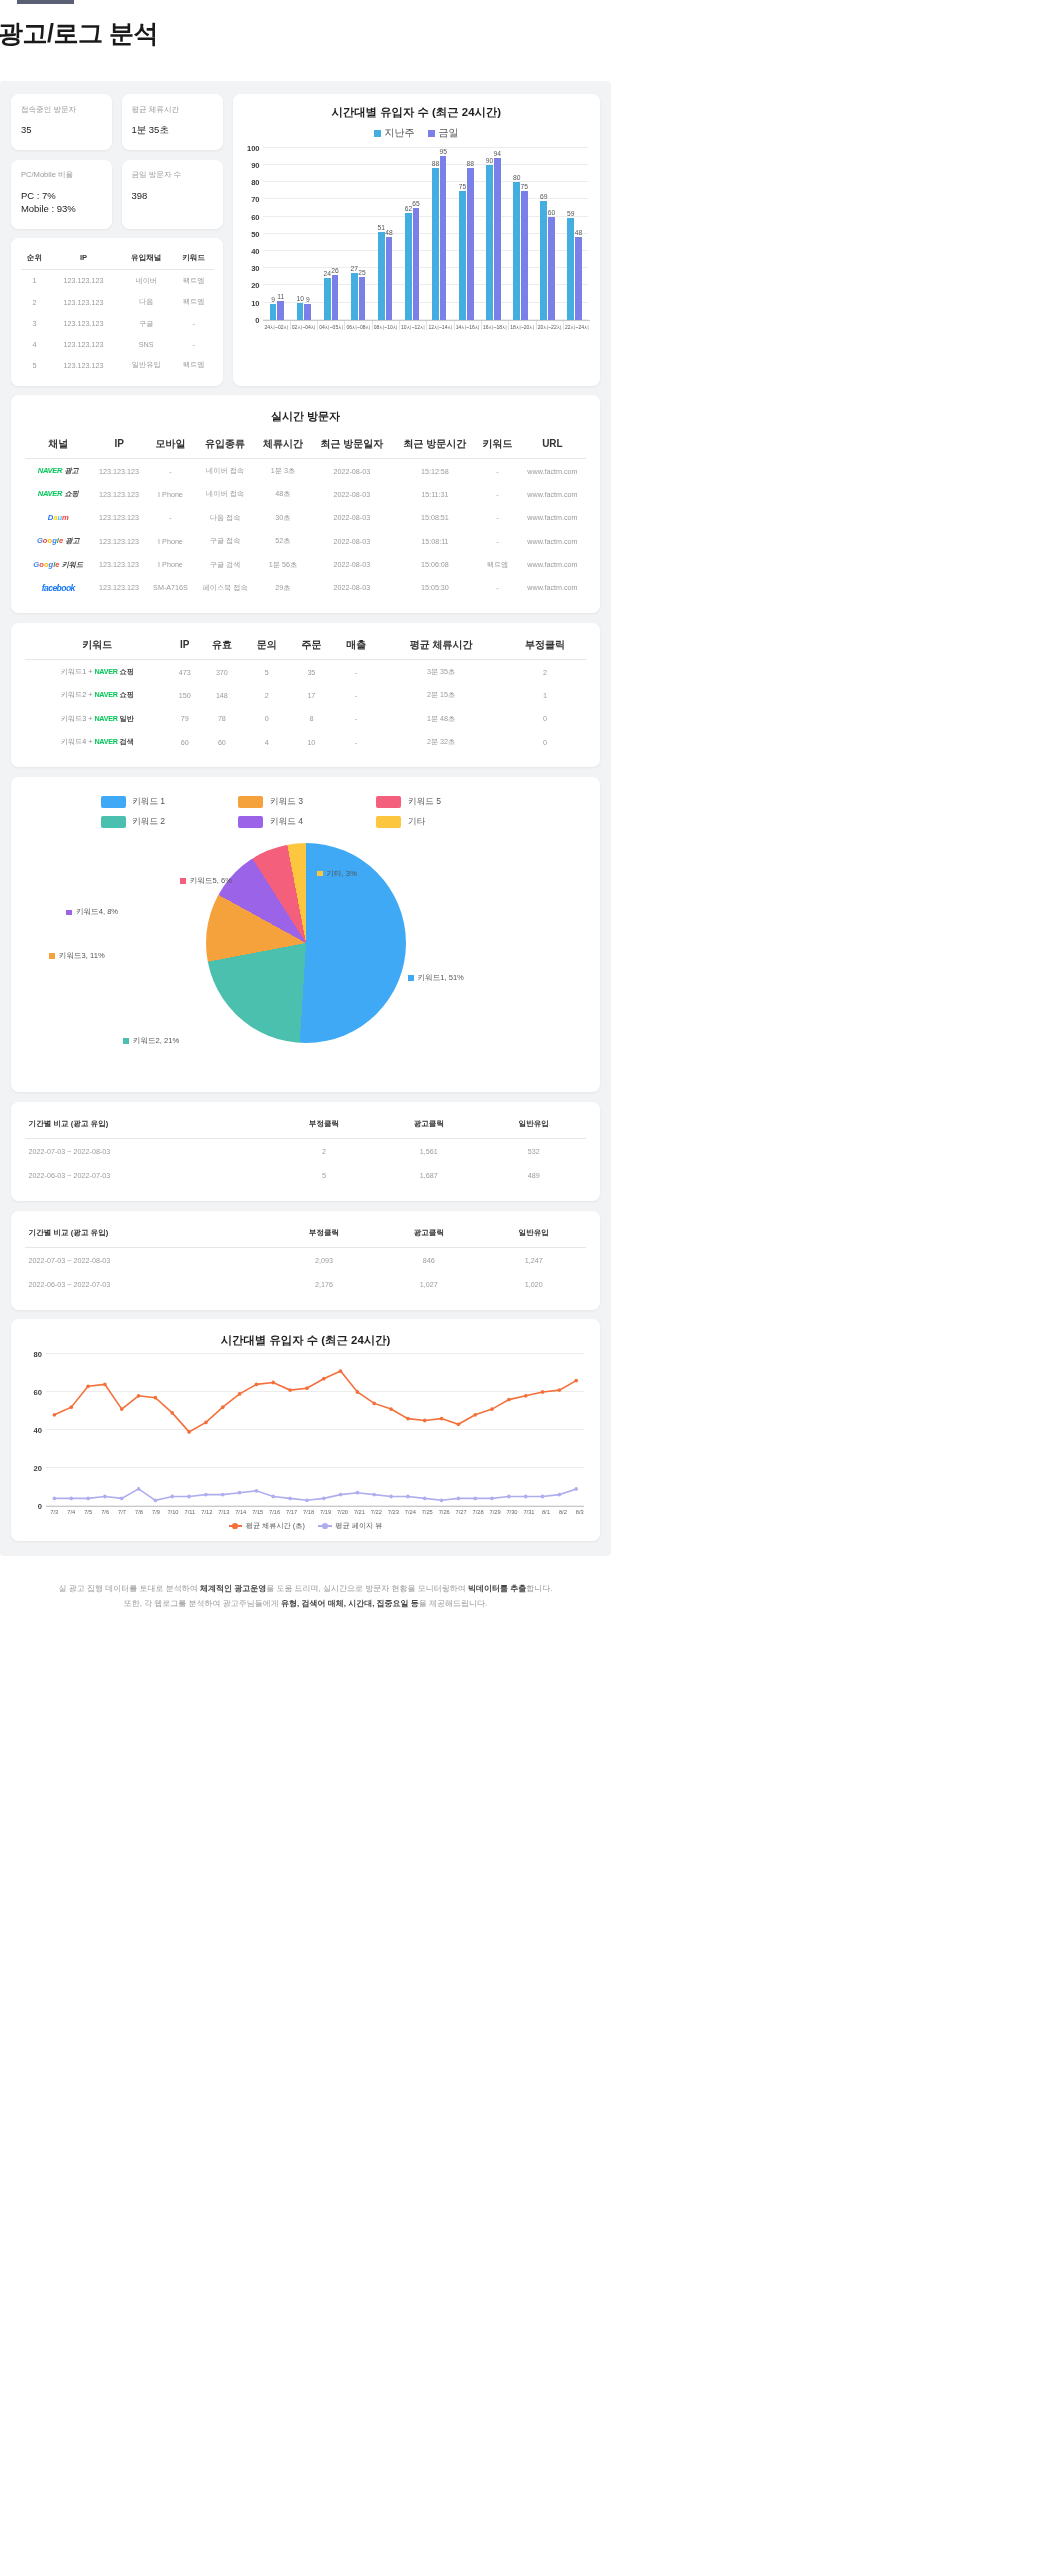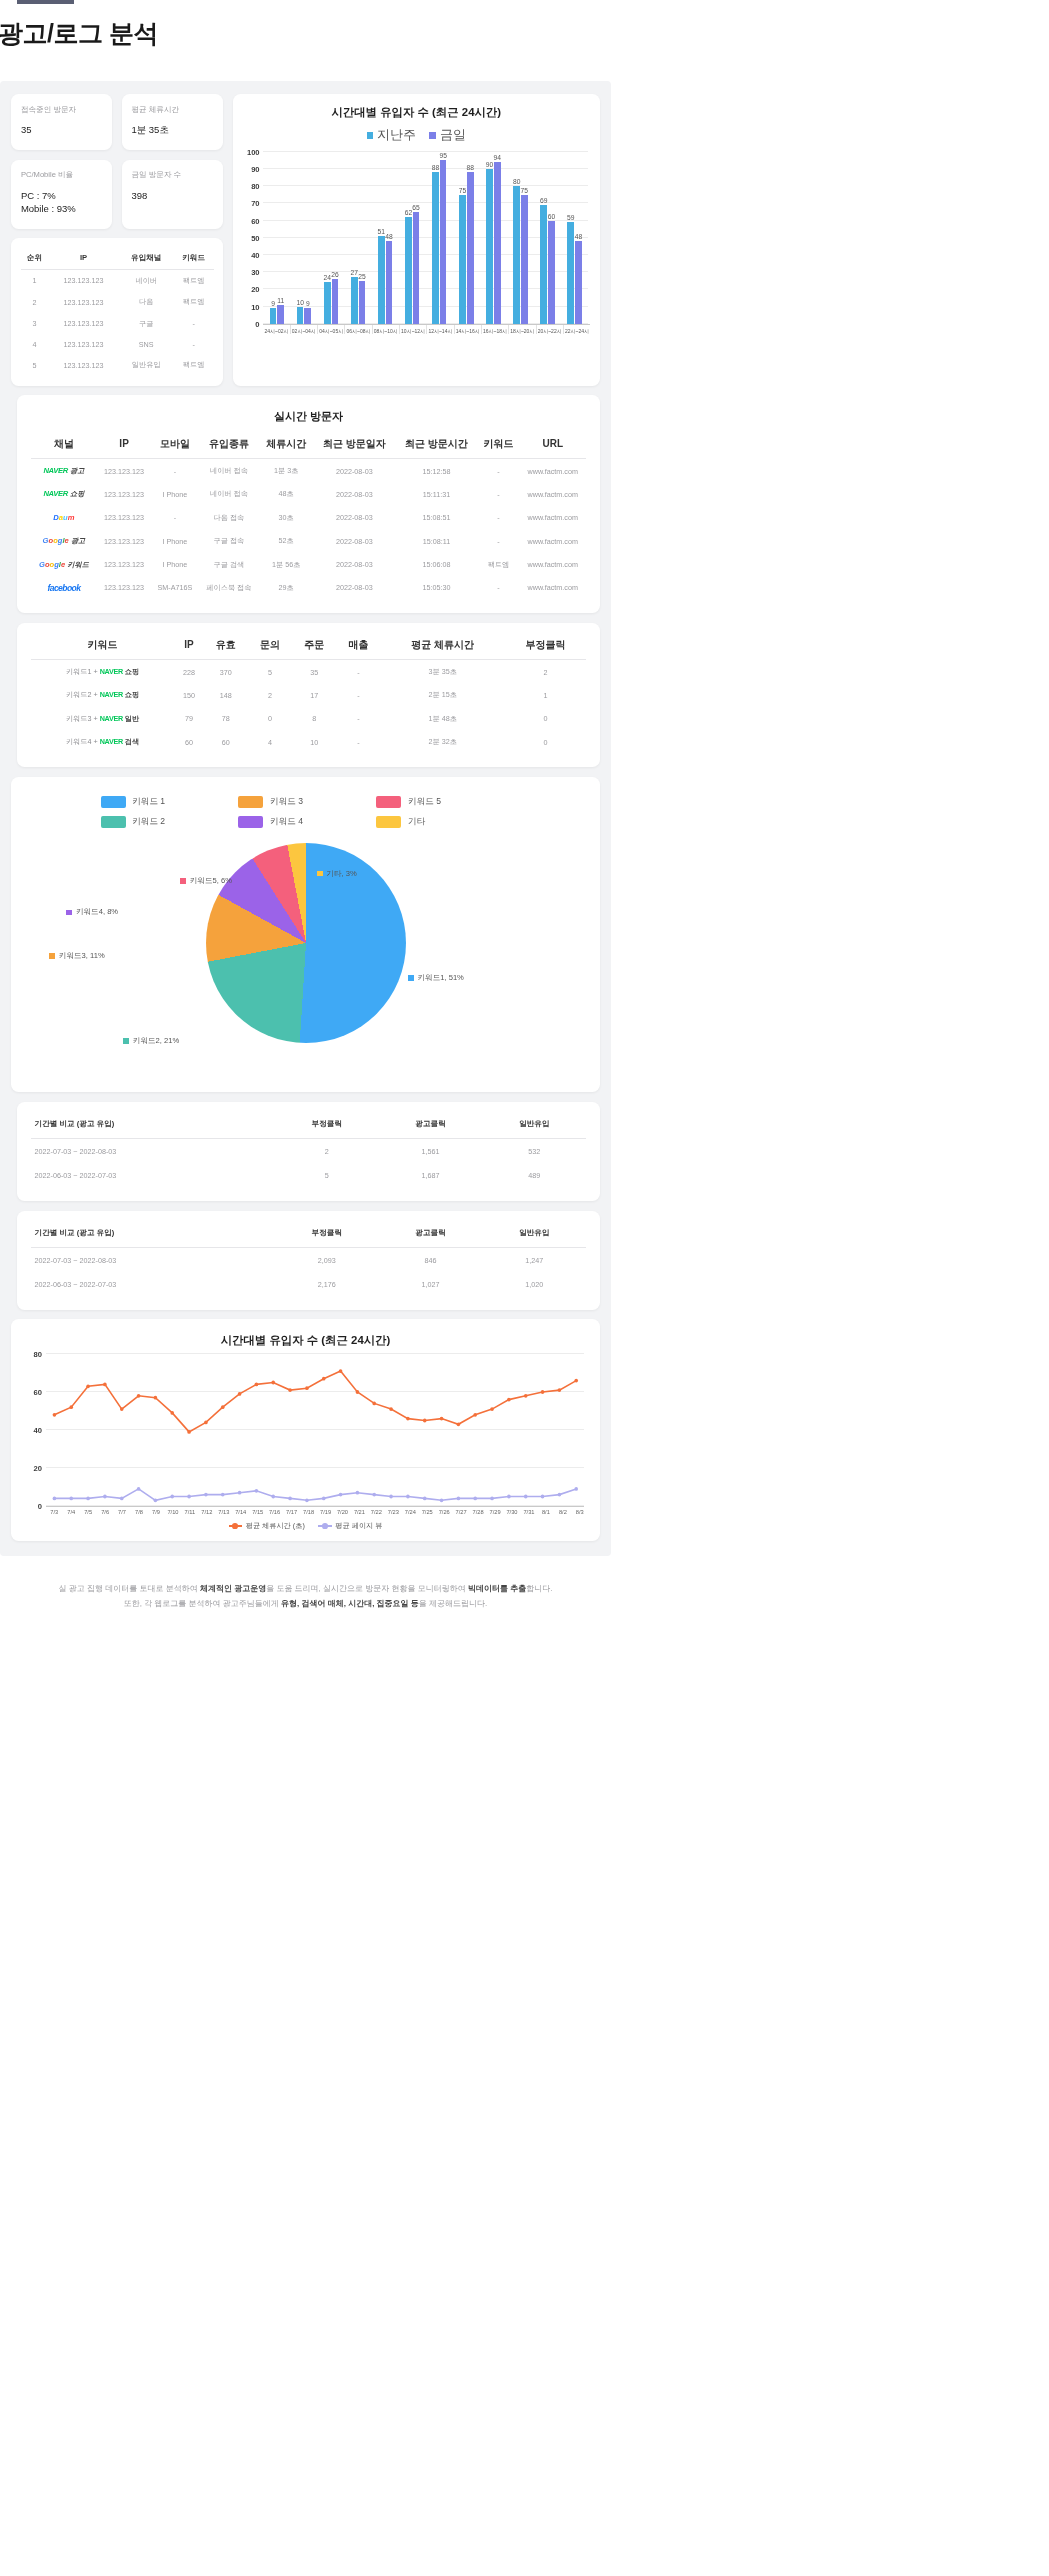--- a/index.html
+++ b/index.html
@@ -24,34 +24,34 @@
   .stat-value { font-size:9.5px; color:#222; font-weight:500; line-height:1.35;}
   .mini-table { padding:11.4px 9.5px 9.5px 9.5px; flex:1; }
   table { width:100%; border-collapse:collapse; }
   .mini-table th { font-size:7.6px; font-weight:bold; color:#333; padding:2.9px 0 6.7px 0;}
   .mini-table td { font-size:7.2px; color:#9b9b9f; text-align:center; padding:5.7px 0; }
   .mini-table thead tr { border-bottom:1px solid #e6e6e9; }
   
   .barcard { flex:1; padding:11.4px 9.5px 7.6px 9.5px; }
   .chart-title { text-align:center; font-size:11.4px; font-weight:bold; color:#1f1f1f; margin-bottom:5.7px;}
   .legend { display:flex; justify-content:center; gap:13.4px; margin-bottom:7.6px;}
-  .legend-item { display:flex; align-items:center; gap:3.8px; font-size:13px; color:#555;}
+  .legend-item { display:flex; align-items:center; gap:3.8px; font-size:10px; color:#555;}
   .swatch { width:6.7px; height:6.7px; display:inline-block; }
   .plot { position:relative; height:172px; margin-left:21px; margin-right:1.9px; }
   .grid-line { position:absolute; left:0; right:0; border-top:1px solid #ececec;font-weight:bold; }
   .ytick { position:absolute; right:100%; margin-right:3.8px; transform:translateY(-50%); font-size:7.6px; color:#3c3c3c;}
   .bars { position:absolute; left:0; right:0; bottom:0; top:0; display:flex; align-items:flex-end; }
   .bargroup { flex:1; display:flex; justify-content:center; align-items:flex-end; gap:1px; position:relative; height:100%; }
   .bar { width:6.7px; position:relative; }
   .bar .vlab { position:absolute; bottom:100%; left:50%; transform:translateX(-50%); font-size:6.7px; color:#555; margin-bottom:1px; white-space:nowrap;}
   .xaxis { display:flex; margin-left:21px; border-top:1px solid #c9c9c9; }
   .xtick { flex:1; font-size:5px; color:#555; text-align:center; padding-top:2.9px; border-left:1px solid #e2e2e2; }
   .xtick:first-child { border-left:none; }
   
-  .blockcard { margin-top:9.5px; padding:13.4px 13.4px 13.4px 13.4px;margin-left:6px; }
+  .blockcard { margin-top:9.5px; padding:13.4px 13.4px 13.4px 13.4px; }
   .block-title { text-align:center; font-size:11px; font-weight:bold; color:#1f1f1f; margin-bottom:11.4px; }
   .big-table th { font-size:10px; font-weight:bold; color:#333; padding:1.9px 1.9px 7.6px 1.9px; text-align:center;}
   .big-table thead tr { border-bottom:1px solid #e6e6e9; }
   .big-table td { font-size:7.2px; color:#9b9b9f; text-align:center; padding:6.7px 1.9px; }
   .chan { font-weight:bold; font-size:7.6px;font-style:italic; }
   .naver { color:#03c75a; font-weight:800; letter-spacing:-0.3px; }
   .suffix { color:#444; font-weight:600; font-size:7.2px; }
   .g-b{color:#4285F4}.g-r{color:#EA4335}.g-y{color:#FBBC05}.g-g{color:#34A853}
   .d-d{color:#1e6fff}.d-a{color:#ffd400}.d-u{color:#4dc0ff}.d-m{color:#ff3d3d}
   .fb { color:#1877f2; font-weight:800; font-size:8.6px; letter-spacing:-0.6px;}
@@ -433,21 +433,21 @@
               <th>문의</th>
               <th>주문</th>
               <th>매출</th>
               <th>평균 체류시간</th>
               <th>부정클릭</th>
             </tr>
           </thead>
         <tbody id="kw-body">
             <tr>
               <td><span class="kw-name"><span>키워드1 +</span> <span class="naver">NAVER</span> <span class="suffix">쇼핑</span></span></td>
-              <td>228</td>
+              <td>473</td>
               <td>370</td>
               <td>5</td>
               <td>35</td>
               <td>-</td>
               <td>3분 35초</td>
               <td>2</td>
             </tr>
             <tr>
               <td><span class="kw-name"><span>키워드2 +</span> <span class="naver">NAVER</span> <span class="suffix">쇼핑</span></span></td>
               <td>150</td>

